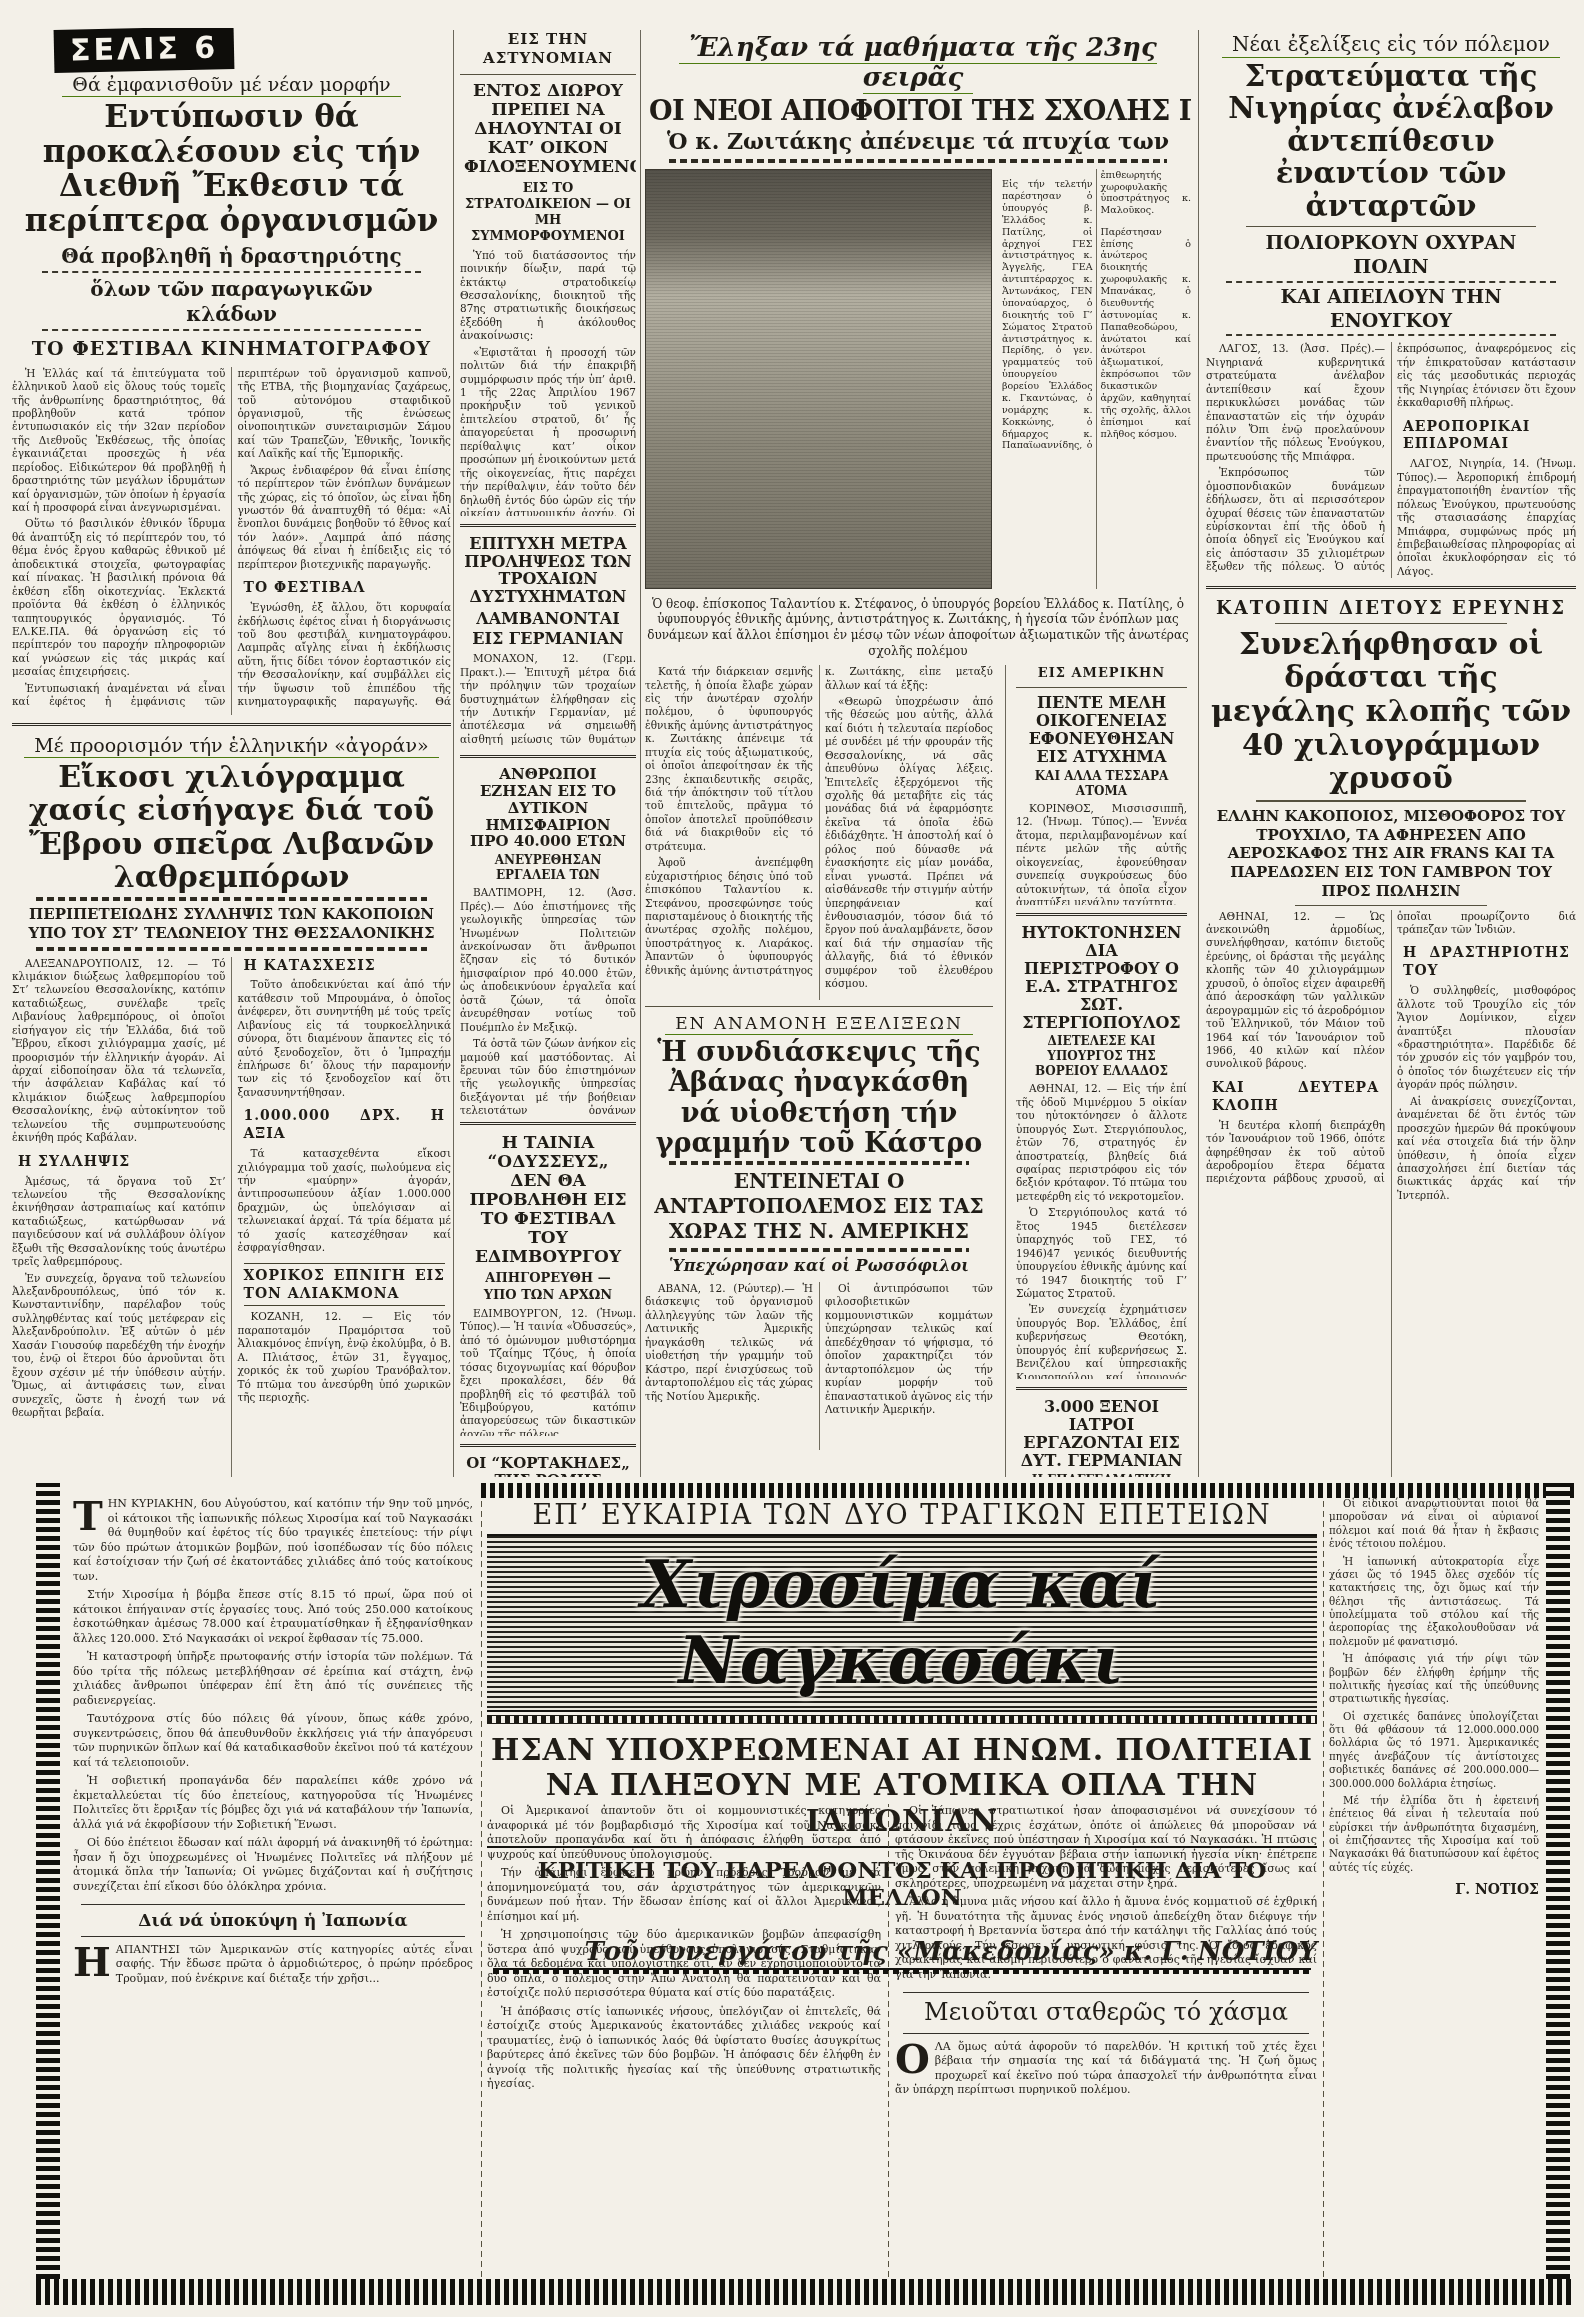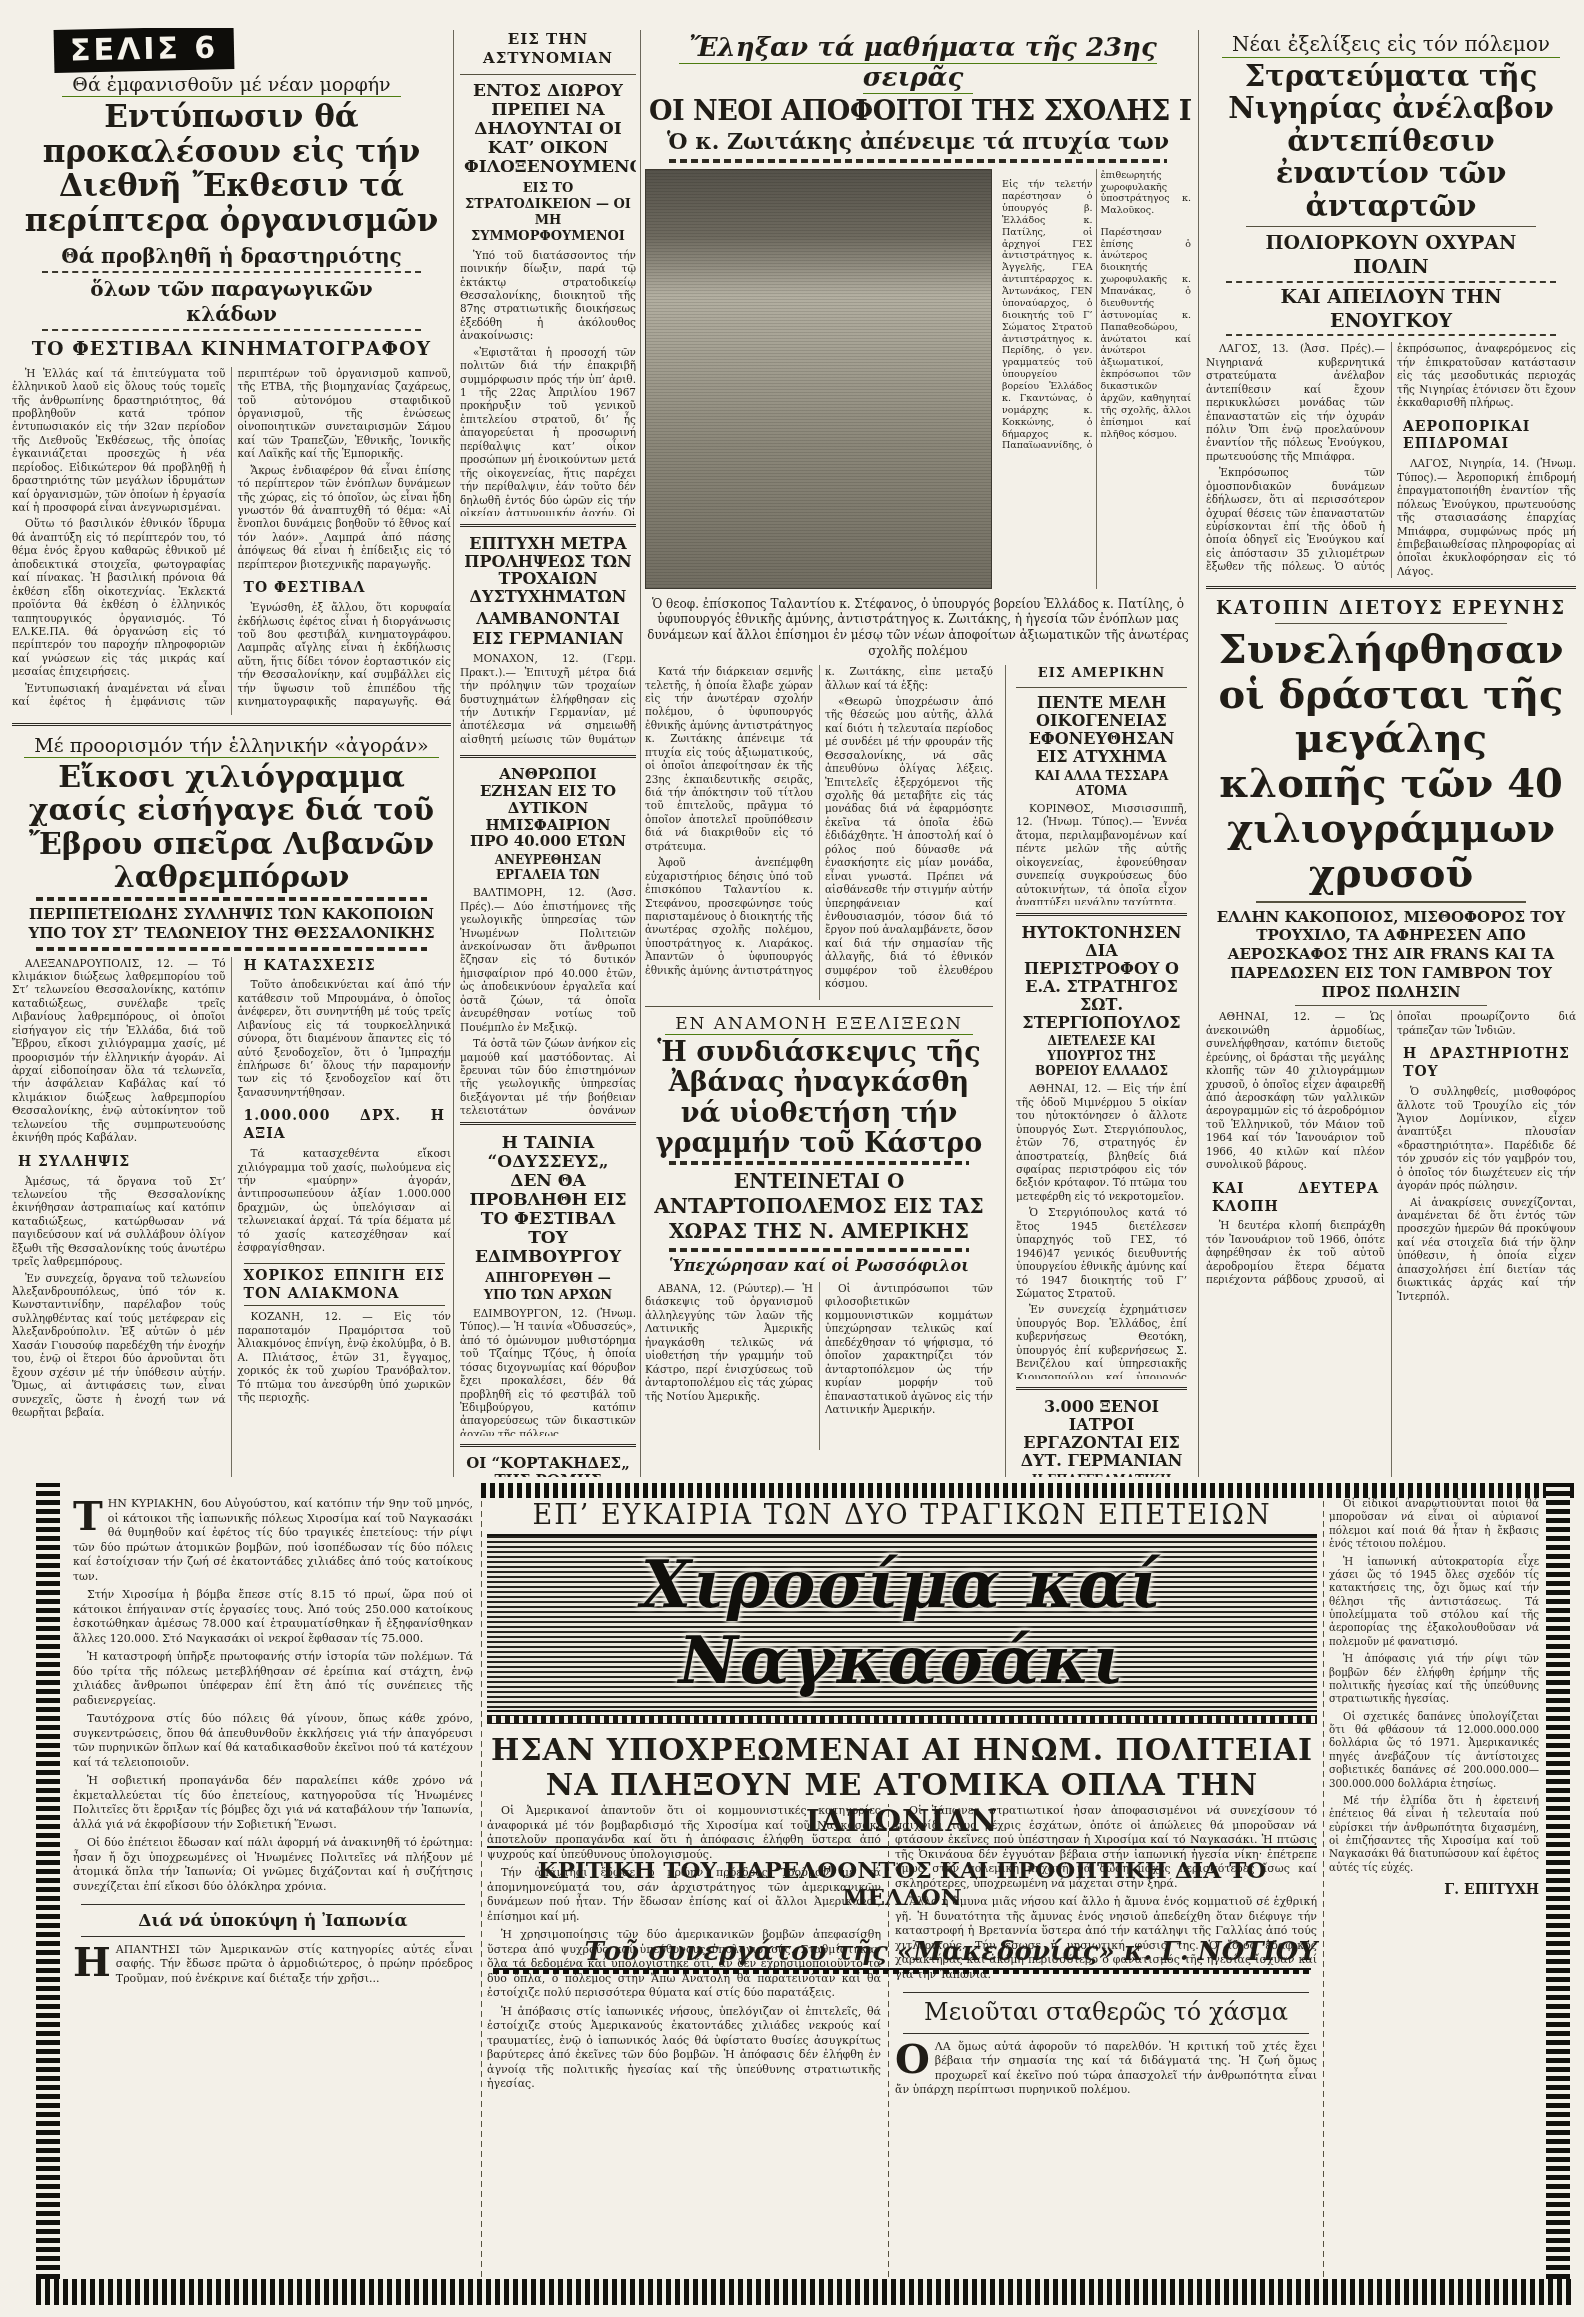--- a/index.html
+++ b/index.html
@@ -229,21 +229,21 @@
     <div class="bcol c2" style="height:236px;" data-name="nigeria-body">
       <p data-name="nigeria-body-p1">ΛΑΓΟΣ, 13. (Ἀσσ. Πρές).— Νιγηριανά κυβερνητικά στρατεύματα ἀνέλαβον ἀντεπίθεσιν καί ἔχουν περικυκλώσει μονάδας τῶν ἐπαναστατῶν εἰς τήν ὀχυράν πόλιν Ὄπι ἐνῷ προελαύνουν ἐναντίον τῆς πόλεως Ἐνούγκου, πρωτευούσης τῆς Μπιάφρα.</p>
       <p data-name="nigeria-body-p2">Ἐκπρόσωπος τῶν ὁμοσπονδιακῶν δυνάμεων ἐδήλωσεν, ὅτι αἱ περισσότερον ὀχυραί θέσεις τῶν ἐπαναστατῶν εὑρίσκονται ἐπί τῆς ὁδοῦ ἡ ὁποία ὁδηγεῖ εἰς Ἐνούγκου καί εἰς ἀπόστασιν 35 χιλιομέτρων ἔξωθεν τῆς πόλεως. Ὁ αὐτός ἐκπρόσωπος, ἀναφερόμενος εἰς τήν ἐπικρατοῦσαν κατάστασιν εἰς τάς μεσοδυτικάς περιοχάς τῆς Νιγηρίας ἐτόνισεν ὅτι ἔχουν ἐκκαθαρισθῆ πλήρως.</p>
       <div class="subhead" data-name="nigeria-airraids-subhead">ΑΕΡΟΠΟΡΙΚΑΙ ΕΠΙΔΡΟΜΑΙ</div>
       <p data-name="nigeria-body-p3">ΛΑΓΟΣ, Νιγηρία, 14. (Ἡνωμ. Τύπος).— Ἀεροπορική ἐπιδρομή ἐπραγματοποιήθη ἐναντίον τῆς πόλεως Ἐνούγκου, πρωτευούσης τῆς στασιασάσης ἐπαρχίας Μπιάφρα, συμφώνως πρός μή ἐπιβεβαιωθείσας πληροφορίας αἱ ὁποῖαι ἐκυκλοφόρησαν εἰς τό Λάγος.</p>
 
     </div>
     <hr class="hrule-thick" data-name="divider">
     <div class="deck" style="font-size:18px;letter-spacing:2px;" data-name="gold-kicker">ΚΑΤΟΠΙΝ ΔΙΕΤΟΥΣ ΕΡΕΥΝΗΣ</div>
     <hr class="hrule" style="margin:3px 69px;" data-name="divider">
-    <div class="head" style="font-size:40px;" data-name="gold-headline">Συνελήφθησαν οἱ δράσται τῆς μεγάλης κλοπῆς τῶν 40 χιλιογράμμων χρυσοῦ</div>
+    <div class="head" style="font-size:30px;" data-name="gold-headline">Συνελήφθησαν οἱ δράσται τῆς μεγάλης κλοπῆς τῶν 40 χιλιογράμμων χρυσοῦ</div>
     <hr class="hrule" style="margin:5px 50px;border-top-width:2px;" data-name="divider">
     <div class="deck" style="font-size:15px;margin:4px 8px;" data-name="gold-deck">ΕΛΛΗΝ ΚΑΚΟΠΟΙΟΣ, ΜΙΣΘΟΦΟΡΟΣ ΤΟΥ ΤΡΟΥΧΙΛΟ, ΤΑ ΑΦΗΡΕΣΕΝ ΑΠΟ ΑΕΡΟΣΚΑΦΟΣ ΤΗΣ AIR FRANS ΚΑΙ ΤΑ ΠΑΡΕΔΩΣΕΝ ΕΙΣ ΤΟΝ ΓΑΜΒΡΟΝ ΤΟΥ ΠΡΟΣ ΠΩΛΗΣΙΝ</div>
     <hr class="hrule" style="margin:4px 89px;" data-name="divider">
     <div class="bcol c2" style="height:653px;" data-name="gold-body">
       <p data-name="gold-body-p1">ΑΘΗΝΑΙ, 12. — Ὡς ἀνεκοινώθη ἁρμοδίως, συνελήφθησαν, κατόπιν διετοῦς ἐρεύνης, οἱ δράσται τῆς μεγάλης κλοπῆς τῶν 40 χιλιογράμμων χρυσοῦ, ὁ ὁποῖος εἶχεν ἀφαιρεθῆ ἀπό ἀεροσκάφη τῶν γαλλικῶν ἀερογραμμῶν εἰς τό ἀεροδρόμιον τοῦ Ἑλληνικοῦ, τόν Μάιον τοῦ 1964 καί τόν Ἰανουάριον τοῦ 1966, 40 κιλῶν καί πλέον συνολικοῦ βάρους.</p>
       <div class="subhead" data-name="gold-second-theft-subhead">ΚΑΙ ΔΕΥΤΕΡΑ ΚΛΟΠΗ</div>
       <p data-name="gold-body-p2">Ἡ δευτέρα κλοπή διεπράχθη τόν Ἰανουάριον τοῦ 1966, ὁπότε ἀφηρέθησαν ἐκ τοῦ αὐτοῦ ἀεροδρομίου ἕτερα δέματα περιέχοντα ράβδους χρυσοῦ, αἱ ὁποῖαι προωρίζοντο διά τράπεζαν τῶν Ἰνδιῶν.</p>
       <div class="subhead" data-name="gold-activity-subhead">Η ΔΡΑΣΤΗΡΙΟΤΗΣ ΤΟΥ</div>
       <p data-name="gold-body-p3">Ὁ συλληφθείς, μισθοφόρος ἄλλοτε τοῦ Τρουχίλο εἰς τόν Ἅγιον Δομίνικον, εἶχεν ἀναπτύξει πλουσίαν «δραστηριότητα». Παρέδιδε δέ τόν χρυσόν εἰς τόν γαμβρόν του, ὁ ὁποῖος τόν διωχέτευεν εἰς τήν ἀγοράν πρός πώλησιν.</p>
       <p data-name="gold-body-p4">Αἱ ἀνακρίσεις συνεχίζονται, ἀναμένεται δέ ὅτι ἐντός τῶν προσεχῶν ἡμερῶν θά προκύψουν καί νέα στοιχεῖα διά τήν ὅλην ὑπόθεσιν, ἡ ὁποία εἶχεν ἀπασχολήσει ἐπί διετίαν τάς διωκτικάς ἀρχάς καί τήν Ἰντερπόλ.</p>
@@ -296,21 +296,21 @@
     <div class="fsub big" data-name="feature-gap-subhead">Μειοῦται σταθερῶς τό χάσμα</div>
     <p class="lead-noindent" data-name="feature-gap-paragraph"><span class="dropcap" data-name="feature-dropcap-o">Ο</span><span data-name="feature-gap-text">ΛΑ ὅμως αὐτά ἀφοροῦν τό παρελθόν. Ἡ κριτική τοῦ χτές ἔχει βέβαια τήν σημασία της καί τά διδάγματά της. Ἡ ζωή ὅμως προχωρεῖ καί ἐκεῖνο πού τώρα ἀπασχολεῖ τήν ἀνθρωπότητα εἶναι ἄν ὑπάρχη περίπτωσι πυρηνικοῦ πολέμου.</span></p>
   </div>
 
   <div class="featD" data-name="feature-column-right">
     <p data-name="feature-d1">Οἱ εἰδικοί ἀναρωτιοῦνται ποιοί θά μποροῦσαν νά εἶναι οἱ αὐριανοί πόλεμοι καί ποιά θά ἦταν ἡ ἔκβασις ἑνός τέτοιου πολέμου.</p>
     <p data-name="feature-d2">Ἡ ἰαπωνική αὐτοκρατορία εἶχε χάσει ὥς τό 1945 ὅλες σχεδόν τίς κατακτήσεις της, ὄχι ὅμως καί τήν θέλησι τῆς ἀντιστάσεως. Τά ὑπολείμματα τοῦ στόλου καί τῆς ἀεροπορίας της ἐξακολουθοῦσαν νά πολεμοῦν μέ φανατισμό.</p>
     <p data-name="feature-d3">Ἡ ἀπόφασις γιά τήν ρίψι τῶν βομβῶν δέν ἐλήφθη ἐρήμην τῆς πολιτικῆς ἡγεσίας καί τῆς ὑπεύθυνης στρατιωτικῆς ἡγεσίας.</p>
     <p data-name="feature-d5">Οἱ σχετικές δαπάνες ὑπολογίζεται ὅτι θά φθάσουν τά 12.000.000.000 δολλάρια ὥς τό 1971. Ἀμερικανικές πηγές ἀνεβάζουν τίς ἀντίστοιχες σοβιετικές δαπάνες σέ 200.000.000—300.000.000 δολλάρια ἐτησίως.</p>
     <p data-name="feature-d6">Μέ τήν ἐλπίδα ὅτι ἡ ἐφετεινή ἐπέτειος θά εἶναι ἡ τελευταία πού εὑρίσκει τήν ἀνθρωπότητα διχασμένη, οἱ ἐπιζήσαντες τῆς Χιροσίμα καί τοῦ Ναγκασάκι θά διατυπώσουν καί ἐφέτος αὐτές τίς εὐχές.</p>
-    <div class="sig" data-name="feature-signature">Γ. ΕΠΙΤΥΧΗ</div>
+    <div class="sig" data-name="feature-signature">Γ. ΝΟΤΙΟΣ</div>
   </div>
 
   <div class="vrule" style="left:481px;top:1501px;height:776px;background:repeating-linear-gradient(0deg,#55513f 0 6px,transparent 6px 10px);" data-name="column-rule"></div>
   <div class="vrule" style="left:888px;top:1804px;height:473px;background:repeating-linear-gradient(0deg,#55513f 0 6px,transparent 6px 10px);" data-name="column-rule"></div>
   <div class="vrule" style="left:1323px;top:1501px;height:776px;background:repeating-linear-gradient(0deg,#55513f 0 6px,transparent 6px 10px);" data-name="column-rule"></div>
 
 </div>
 
 
 </body></html>

